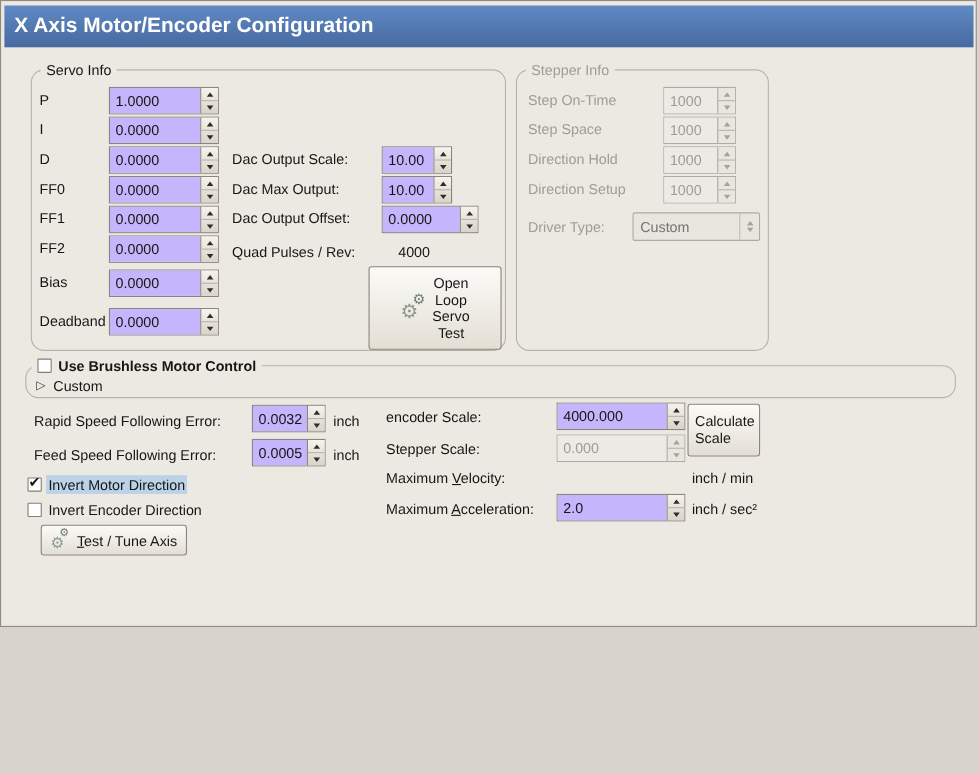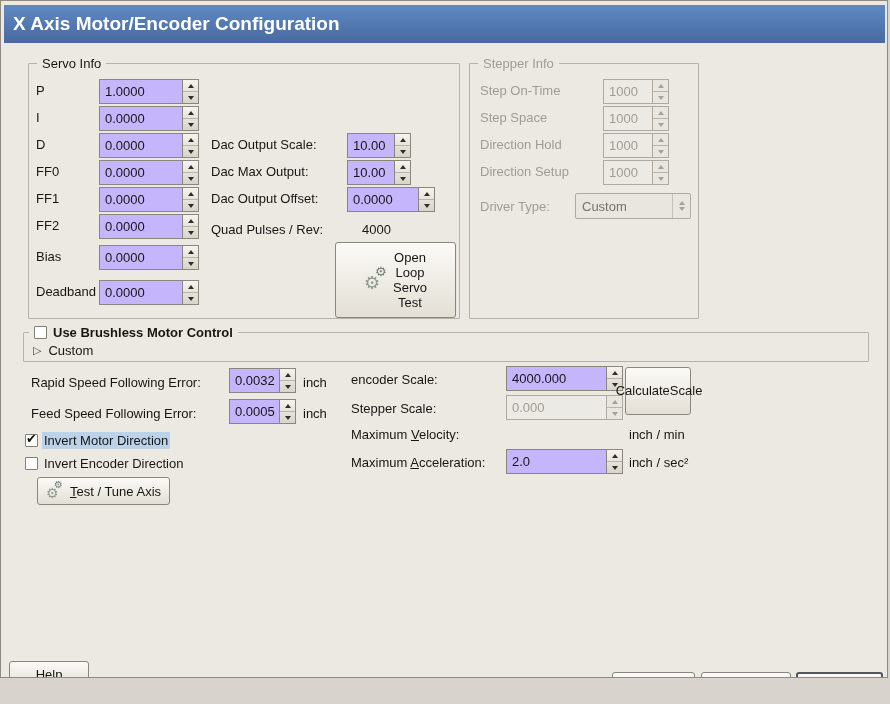--- a/index.html
+++ b/index.html
@@ -1,20 +1,20 @@
 <!DOCTYPE html>
 <html><head>
 <meta charset="utf-8">
 <style>
   *{box-sizing:border-box}
   html,body{margin:0;padding:0;background:#d8d4cd}
   body{font-family:"Liberation Sans","DejaVu Sans",sans-serif}
-  .window{position:relative;width:888px;height:678px;border:1px solid #8f8b83;background:#ece9e3;font-size:13px;color:#161613;overflow:hidden}
+  .window{position:relative;width:888px;height:570px;border:1px solid #8f8b83;background:#ece9e3;font-size:13px;color:#161613;overflow:hidden}
   .titlebar{position:absolute;left:3px;top:4px;width:881px;height:38px;background:linear-gradient(180deg,#6089c3,#476aa0);display:flex;align-items:center;padding-left:9px;color:#fff;font-size:19px;font-weight:bold}
-  .frame{position:absolute;border:1px solid #b6b2aa;border-radius:1px}
+  .frame{position:absolute;border:1px solid #b6b2aa;border-radius:12px}
   .frame-label{position:absolute;top:-8px;left:8px;background:#ece9e3;padding:0 5px;font-size:13px;line-height:15px;white-space:nowrap}
   .lbl{position:absolute;white-space:nowrap}
   .spinbox{position:absolute;height:25px;display:flex;border:1px solid #8b867d;background:#fff}
   .sb-text{flex:1;display:flex;align-items:center;padding:0 5px;background:#c4b5fd;overflow:hidden}
   .sb-btns{width:16px;display:flex;flex-direction:column;border-left:1px solid #8b867d;background:linear-gradient(180deg,#f6f3ed,#d9d4c9)}
   .sb-btns span{flex:1;display:flex;align-items:center;justify-content:center}
   .sb-btns .su{border-bottom:1px solid #b9b4aa}
   .su::before{content:"";width:0;height:0;border-left:3px solid transparent;border-right:3px solid transparent;border-bottom:4px solid #2f2d29}
   .sd::before{content:"";width:0;height:0;border-left:3px solid transparent;border-right:3px solid transparent;border-top:4px solid #2f2d29}
   .spinbox.disabled{border-color:#aeaaa2}
@@ -37,21 +37,21 @@
   .expander{position:absolute;display:flex;align-items:center}
   .exp-arrow{font-size:11px;color:#3c3a36;margin-right:7px}
   .gears{position:relative;width:26px;height:28px;flex:none}
   .g1{position:absolute;left:0;top:8px;font-size:18px;line-height:18px;color:#8d9c8d}
   .g2{position:absolute;left:11px;top:-1px;font-size:13px;line-height:13px;color:#6e7e6e}
   .small-gears{width:20px;height:22px}
   .small-gears .g1{font-size:14px;line-height:14px;top:6px}
   .small-gears .g2{font-size:10px;line-height:10px;left:8px;top:0}
   .ol-lines{display:flex;flex-direction:column;align-items:center;margin-left:3px}
   .ol-lines span{line-height:15px}
-  .calc-lines{display:flex;align-items:flex-start;padding-left:2px}
+  .calc-lines{display:flex;flex-direction:column;align-items:flex-start;padding-left:2px}
   .calc-lines span{line-height:16px}
   u{text-decoration:underline}
 </style>
 </head>
 <body>
 
 <div class="window">
 
   <div class="titlebar">X Axis Motor/Encoder Configuration</div>
 

